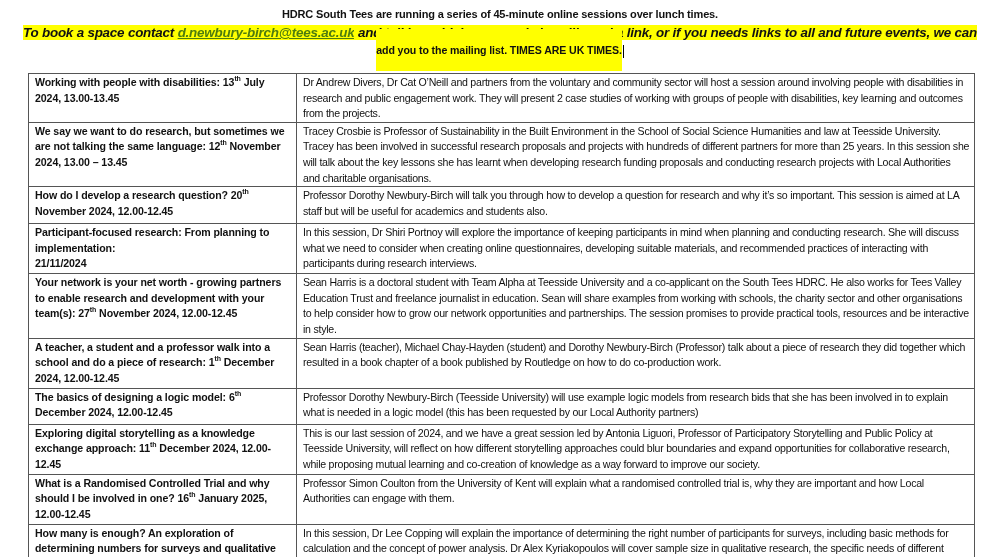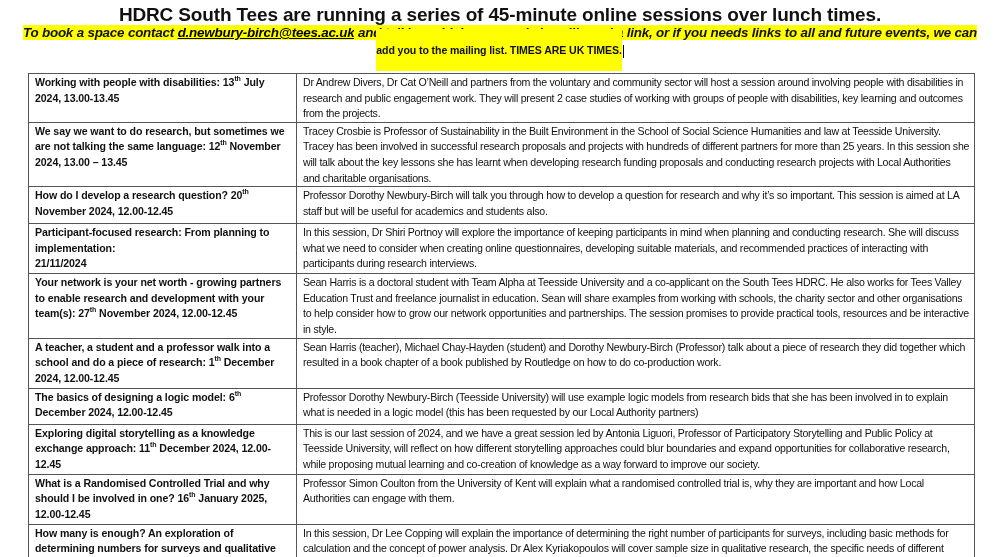--- a/index.html
+++ b/index.html
@@ -16,39 +16,39 @@
     color: #111111;
   }
   .header {
     position: absolute;
     top: 6px;
     left: 0;
     width: 1000px;
     text-align: center;
   }
   .title {
-    font-size: 19px;
+    font-size: 11px;
     font-weight: bold;
     line-height: 17px;
     letter-spacing: -0.15px;
     margin: 0;
   }
   .booking {
     margin-top: 1px;
     font-size: 13.4px;
     font-weight: bold;
     line-height: 18px;
     letter-spacing: -0.2px;
   }
   .booking .hl {
     background: #ffff00;
     font-style: italic;
   }
   .booking a {
-    color: #000000;
+    color: #4d7c0f;
     text-decoration: underline;
   }
   .booking-line2 {
     font-size: 10.6px;
     font-weight: bold;
     line-height: 16px;
     letter-spacing: -0.1px;
   }
   .booking-line2 .hl {
     background: #ffff00;

